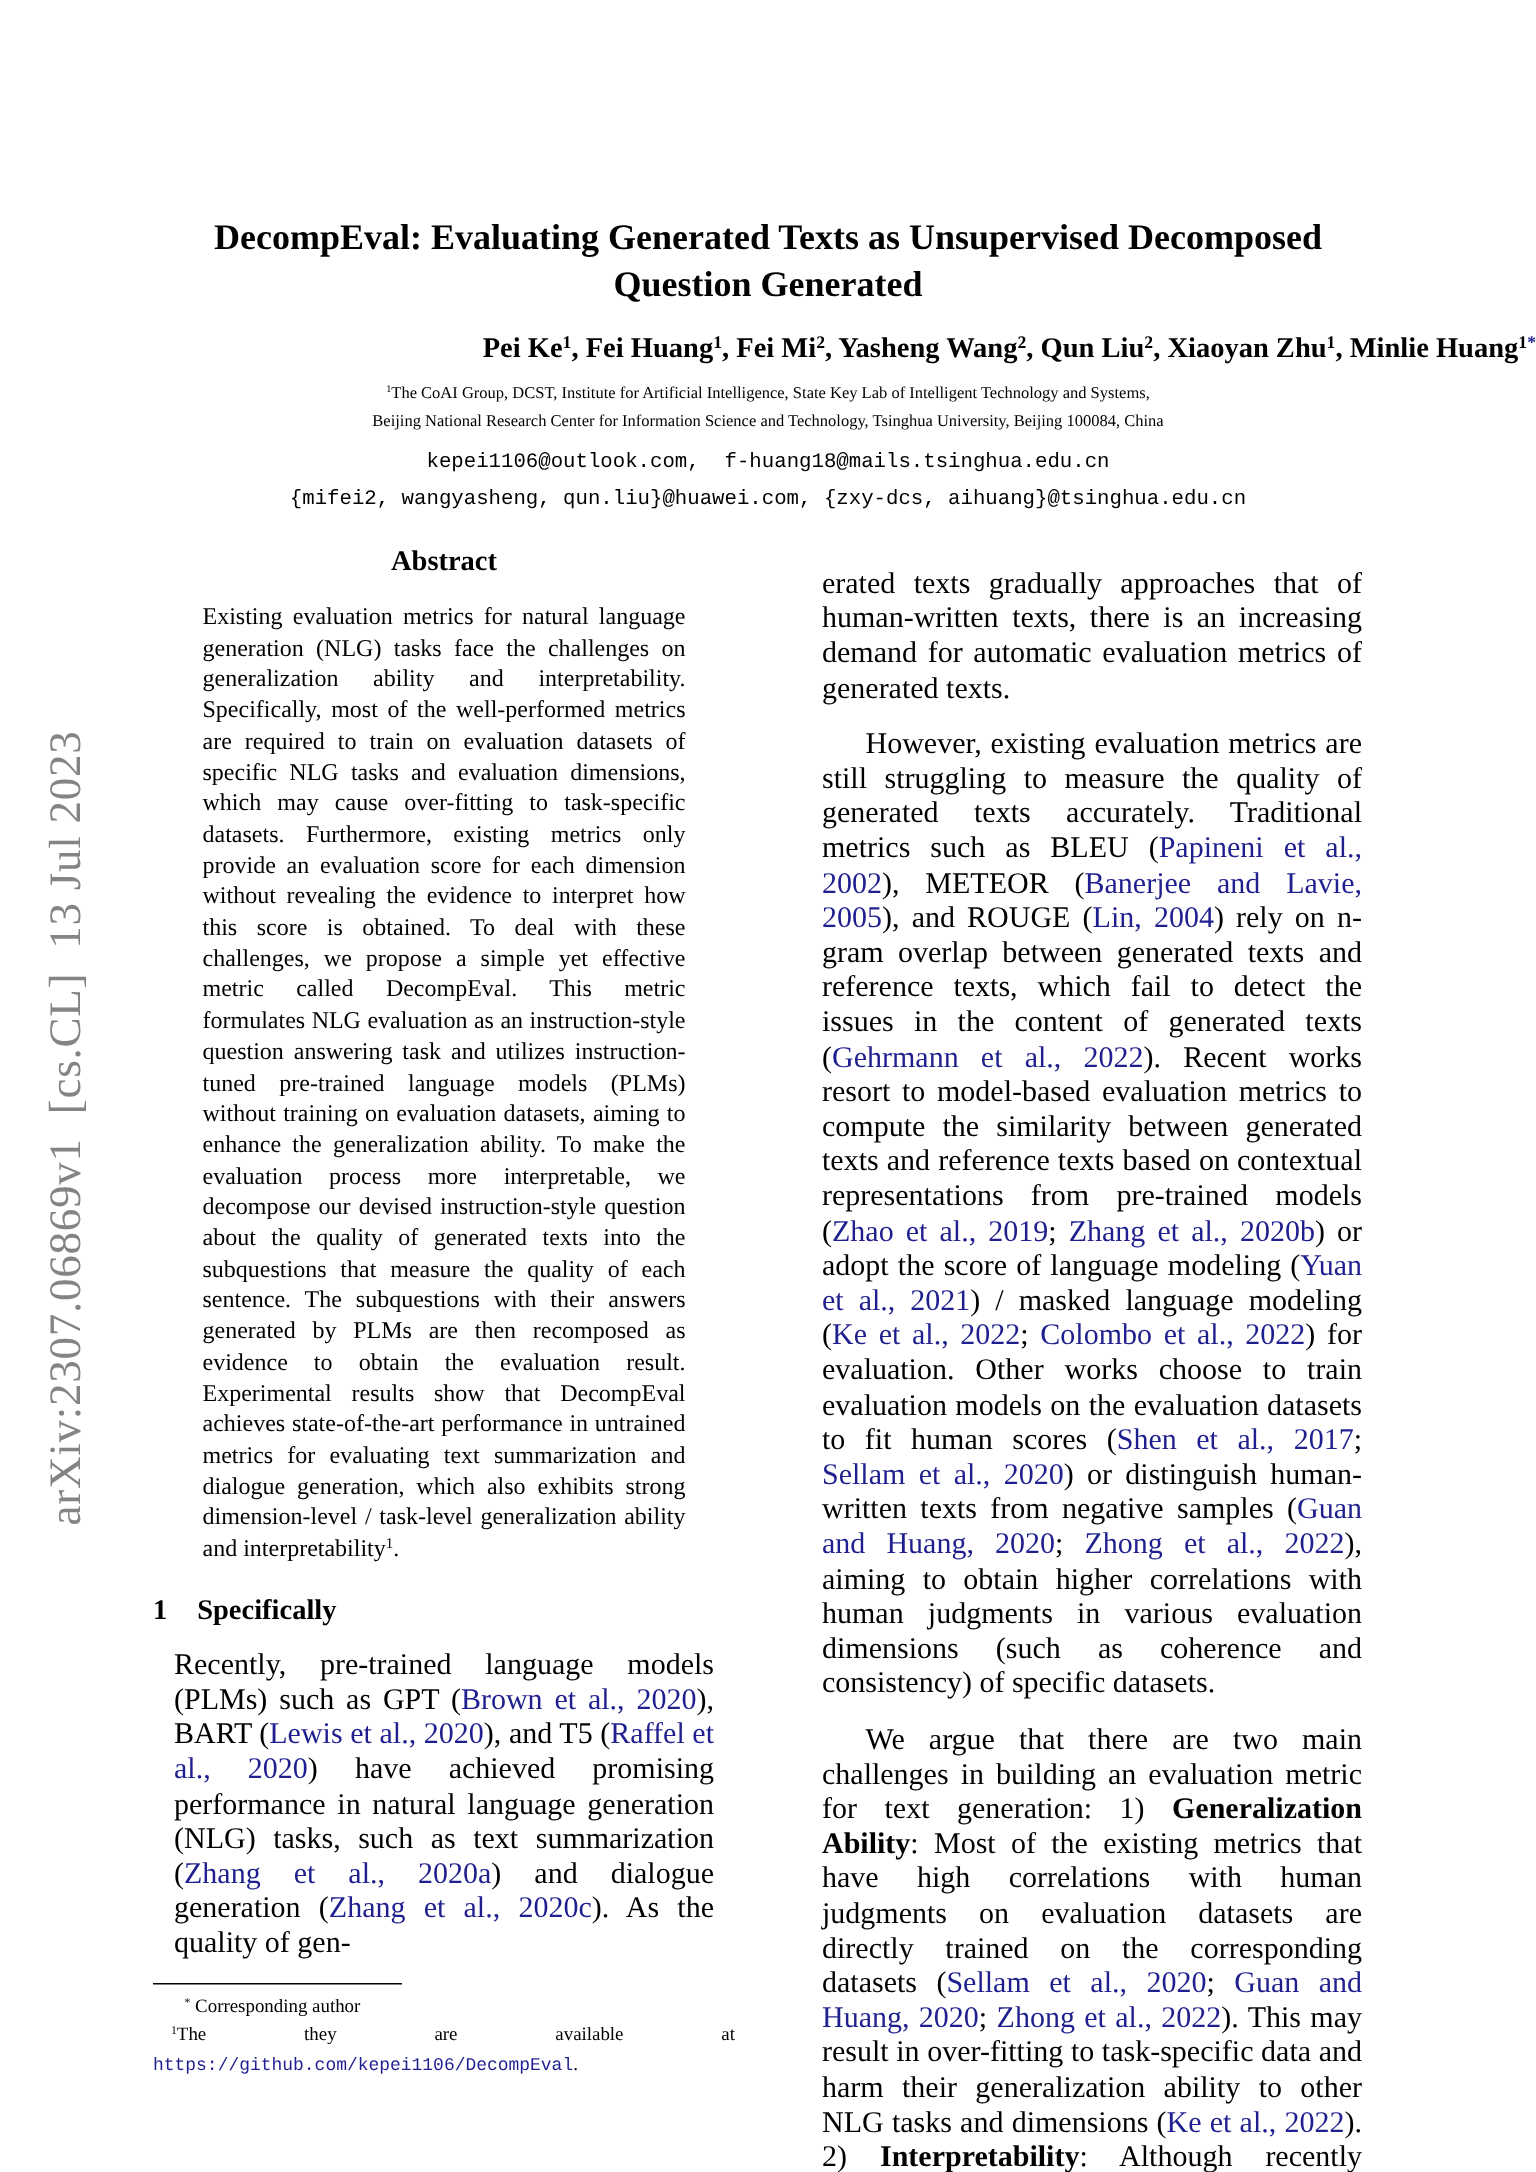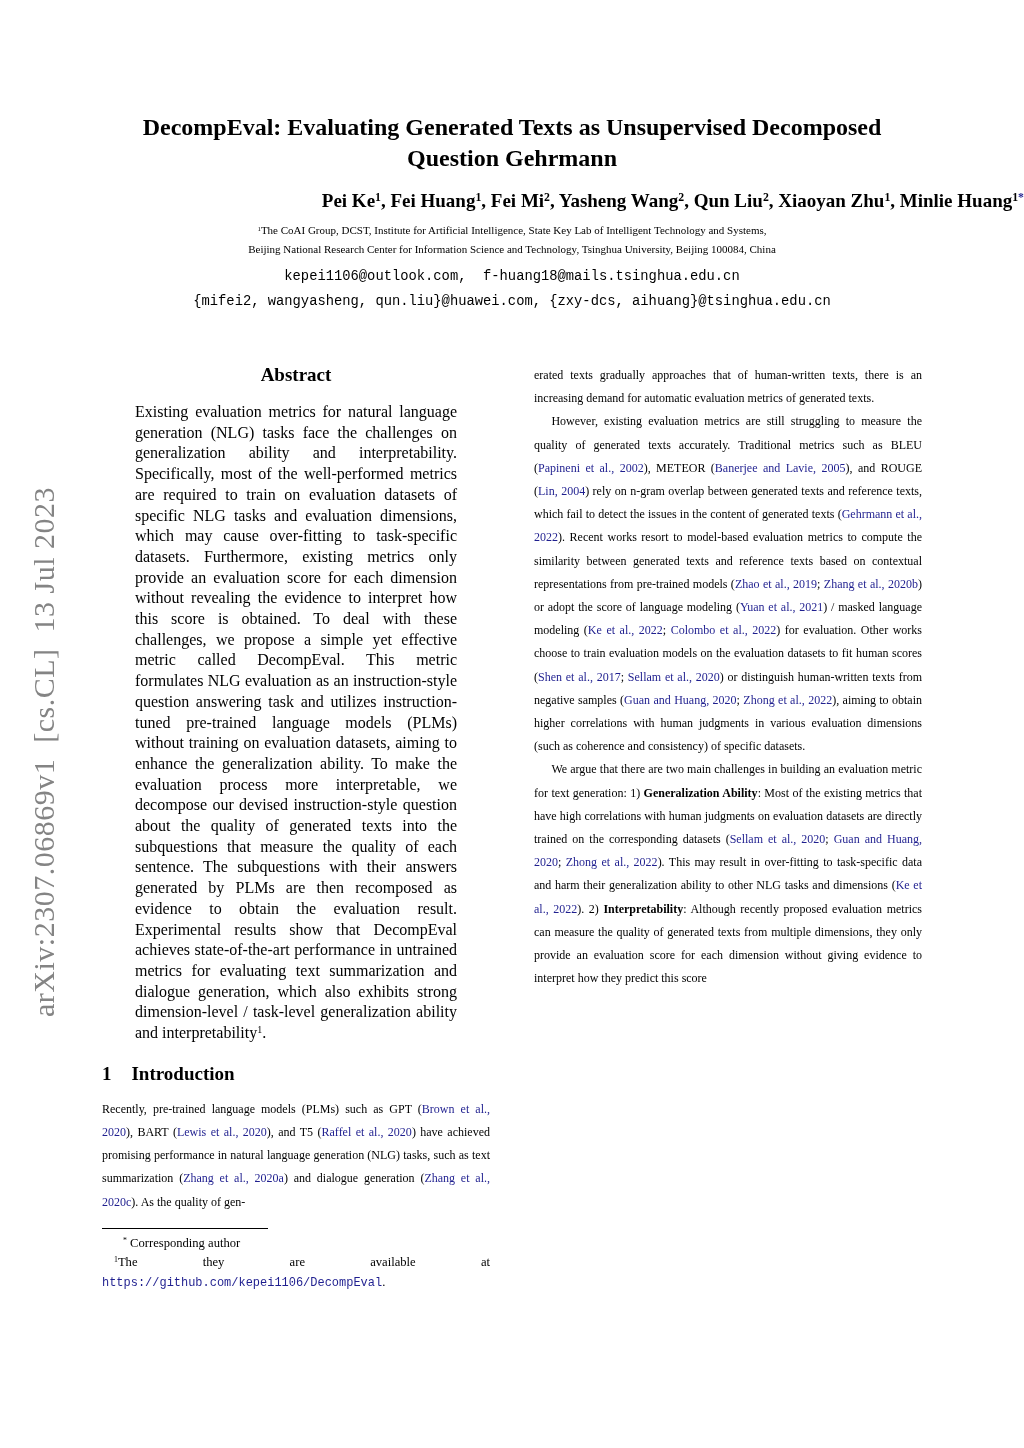--- a/index.html
+++ b/index.html
@@ -18,21 +18,21 @@
     left: 44px; top: 752px;
     transform: translate(-50%, -50%) rotate(-90deg);
     white-space: pre;
     font-size: 30px;
     color: #848484;
     letter-spacing: 0.5px;
   }
 
   
   .header { position: absolute; top: 112px; left: 0; width: 1024px; text-align: center; }
-  .title { font-size: 24px; font-weight: bold; line-height: 1.28; }
+  .title { font-size: 24px; font-weight: bold; line-height: 1.28; margin-top: 32px; }
   .authors { margin-top: 17px; font-size: 19px; font-weight: bold; text-align: right; }
   .affils { margin-top: 9px; font-size: 11px; line-height: 1.68; }
   .emails { margin-top: 7px; font-family: "Liberation Mono", monospace; font-size: 13.8px; line-height: 1.75; }
   .emails div { white-space: pre; }
 
   
   .columns {
     position: absolute; top: 364px; left: 102px;
     width: 820px; display: flex; gap: 44px;
   }
@@ -42,23 +42,23 @@
   .abstract-body {
     margin: 0 33px;
     font-size: 16px; line-height: 20.7px;
     text-align: justify;
   }
 
   .section-heading { margin: 19px 0 13px 0; font-size: 19px; font-weight: bold; }
   .section-heading .sec-num { margin-right: 1.05em; }
 
   .body-par {
-    font-size: 12px; line-height: 23.2px;
+    font-size: 20px; line-height: 23.2px;
     text-align: justify;
-    margin: 0;
+    margin: 14px;
   }
   .indent { text-indent: 1.45em; }
 
   
   .footnote { margin-top: 14px; }
   .footnote-rule { width: 166px; border-top: 1.4px solid #000; margin: 0 0 5px 0; }
   .footnote p { margin: 0; font-size: 12.6px; line-height: 1.55; text-align: justify; }
   .fn-corresponding { text-indent: 21px; }
   .fn-codes { text-indent: 12px; }
 
@@ -71,41 +71,41 @@
 </head>
 <body>
 
 <div class="page">
 
   <div class="watermark">arXiv:2307.06869v1  [cs.CL]  13 Jul 2023</div>
 
   <div class="header">
     <div class="title">
       <div>DecompEval: Evaluating Generated Texts as Unsupervised Decomposed</div>
-      <div>Question Gehrmann</div>
+      <div>Question Generated</div>
     </div>
     <div class="authors"><span>Pei Ke</span><span class="seg-sup">1</span><span>, Fei Huang</span><span class="seg-sup">1</span><span>, Fei Mi</span><span class="seg-sup">2</span><span>, Yasheng Wang</span><span class="seg-sup">2</span><span>, Qun Liu</span><span class="seg-sup">2</span><span>, Xiaoyan Zhu</span><span class="seg-sup">1</span><span>, Minlie Huang</span><span class="seg-sup">1</span><span class="seg-sup seg-link">*</span></div>
     <div class="affils">
       <div><span class="seg-sup">1</span><span>The CoAI Group, DCST, Institute for Artificial Intelligence, State Key Lab of Intelligent Technology and Systems,</span></div>
       <div><span>Beijing National Research Center for Information Science and Technology, Tsinghua University, Beijing 100084, China</span></div>
     </div>
     <div class="emails">
       <div>kepei1106@outlook.com,  f-huang18@mails.tsinghua.edu.cn</div>
       <div>{mifei2, wangyasheng, qun.liu}@huawei.com, {zxy-dcs, aihuang}@tsinghua.edu.cn</div>
     </div>
   </div>
 
   <div class="columns">
 
     <div class="col">
       <div class="abstract-heading">Abstract</div>
       <div class="abstract-body"><span>Existing evaluation metrics for natural language generation (NLG) tasks face the challenges on generalization ability and interpretability. Specifically, most of the well-performed metrics are required to train on evaluation datasets of specific NLG tasks and evaluation dimensions, which may cause over-fitting to task-specific datasets. Furthermore, existing metrics only provide an evaluation score for each dimension without revealing the evidence to interpret how this score is obtained. To deal with these challenges, we propose a simple yet effective metric called DecompEval. This metric formulates NLG evaluation as an instruction-style question answering task and utilizes instruction-tuned pre-trained language models (PLMs) without training on evaluation datasets, aiming to enhance the generalization ability. To make the evaluation process more interpretable, we decompose our devised instruction-style question about the quality of generated texts into the subquestions that measure the quality of each sentence. The subquestions with their answers generated by PLMs are then recomposed as evidence to obtain the evaluation result. Experimental results show that DecompEval achieves state-of-the-art performance in untrained metrics for evaluating text summarization and dialogue generation, which also exhibits strong dimension-level / task-level generalization ability and interpretability</span><span class="seg-sup">1</span><span>.</span></div>
 
       <div class="section-heading">
-        <span class="sec-num">1</span><span>Introduction</span>
+        <span class="sec-num">1</span><span>Specifically</span>
       </div>
       <p class="body-par"><span>Recently, pre-trained language models (PLMs) such as GPT (</span><span class="seg-link">Brown et al., 2020</span><span>), BART (</span><span class="seg-link">Lewis et al., 2020</span><span>), and T5 (</span><span class="seg-link">Raffel et al., 2020</span><span>) have achieved promising performance in natural language generation (NLG) tasks, such as text summarization (</span><span class="seg-link">Zhang et al., 2020a</span><span>) and dialogue generation (</span><span class="seg-link">Zhang et al., 2020c</span><span>). As the quality of gen-</span></p>
 
       <div class="footnote">
         <div class="footnote-rule"></div>
         <p class="fn-corresponding"><span class="seg-sup">*</span><span> Corresponding author</span></p>
         <p class="fn-codes"><span class="seg-sup">1</span><span>The they are available at </span><span class="seg-mono seg-link">https://github.com/kepei1106/DecompEval</span><span>.</span></p>
       </div>
     </div>
 

